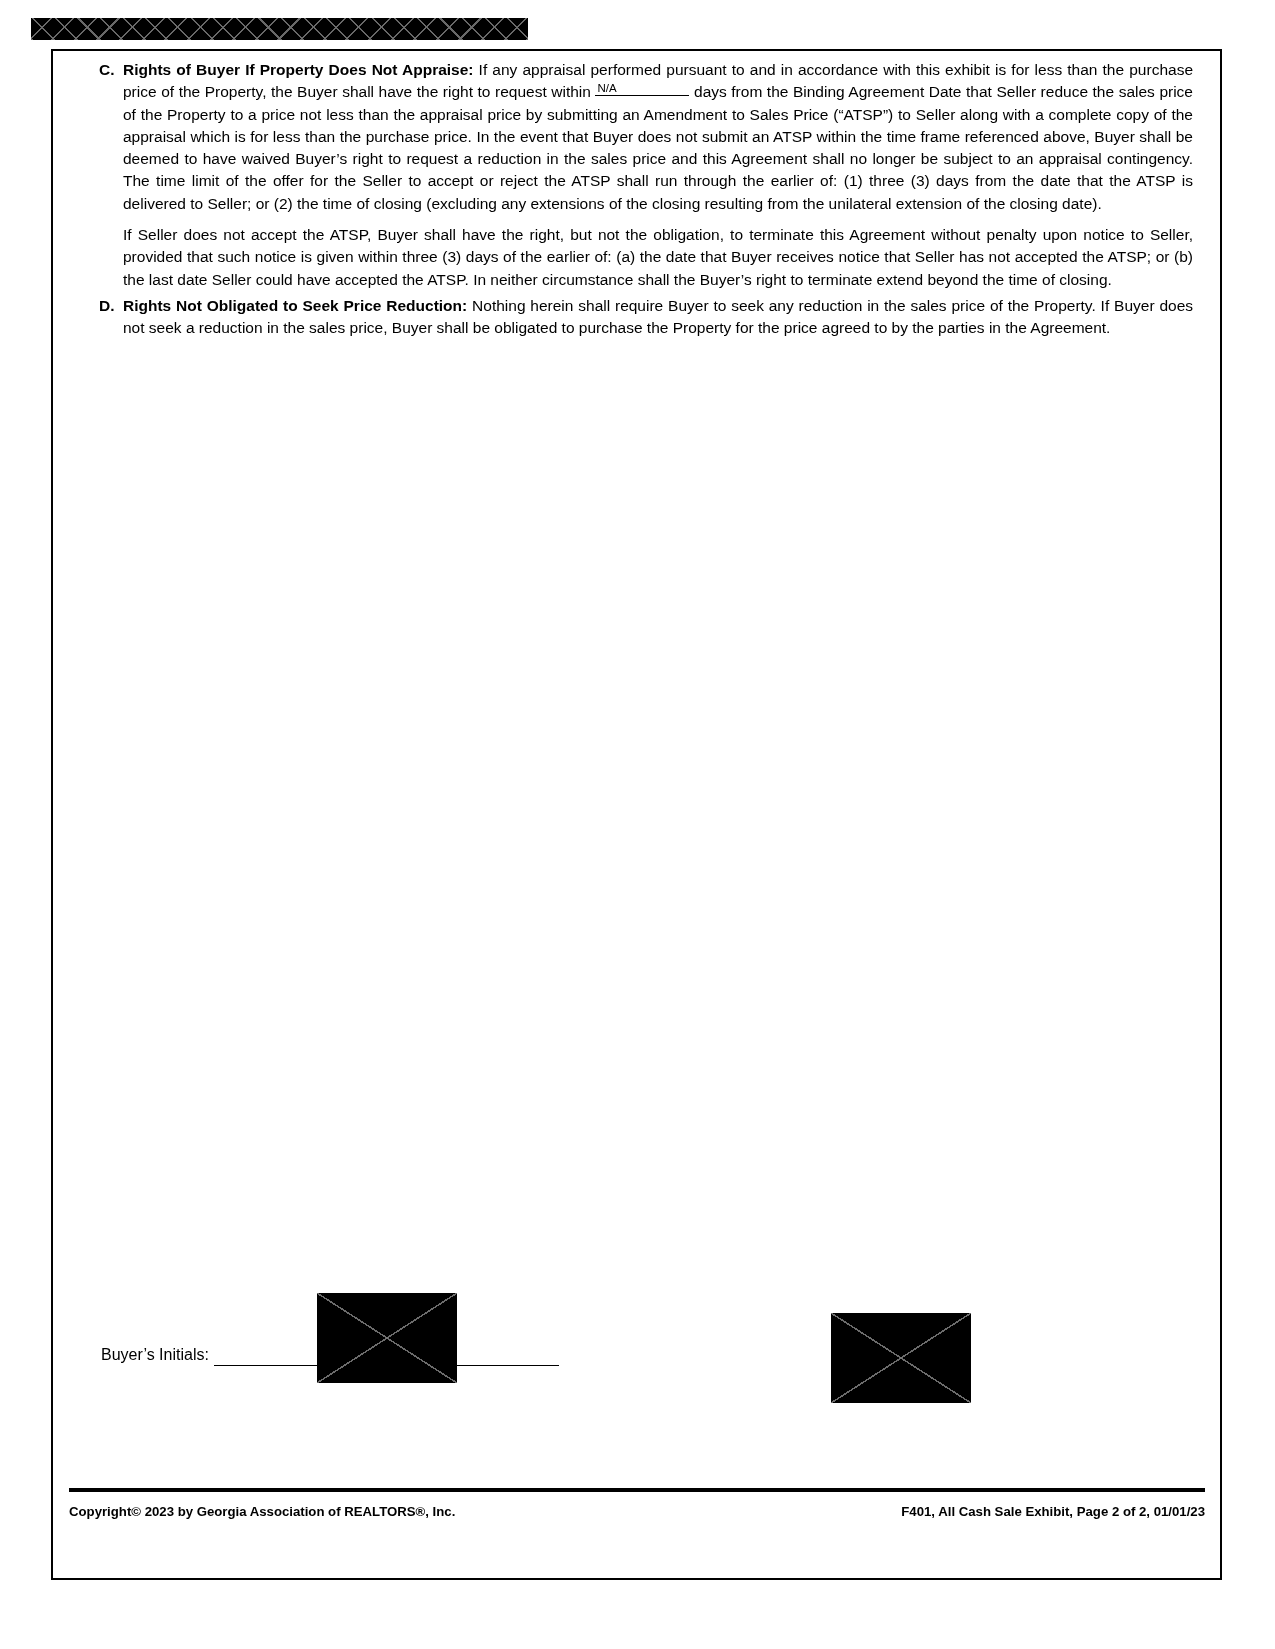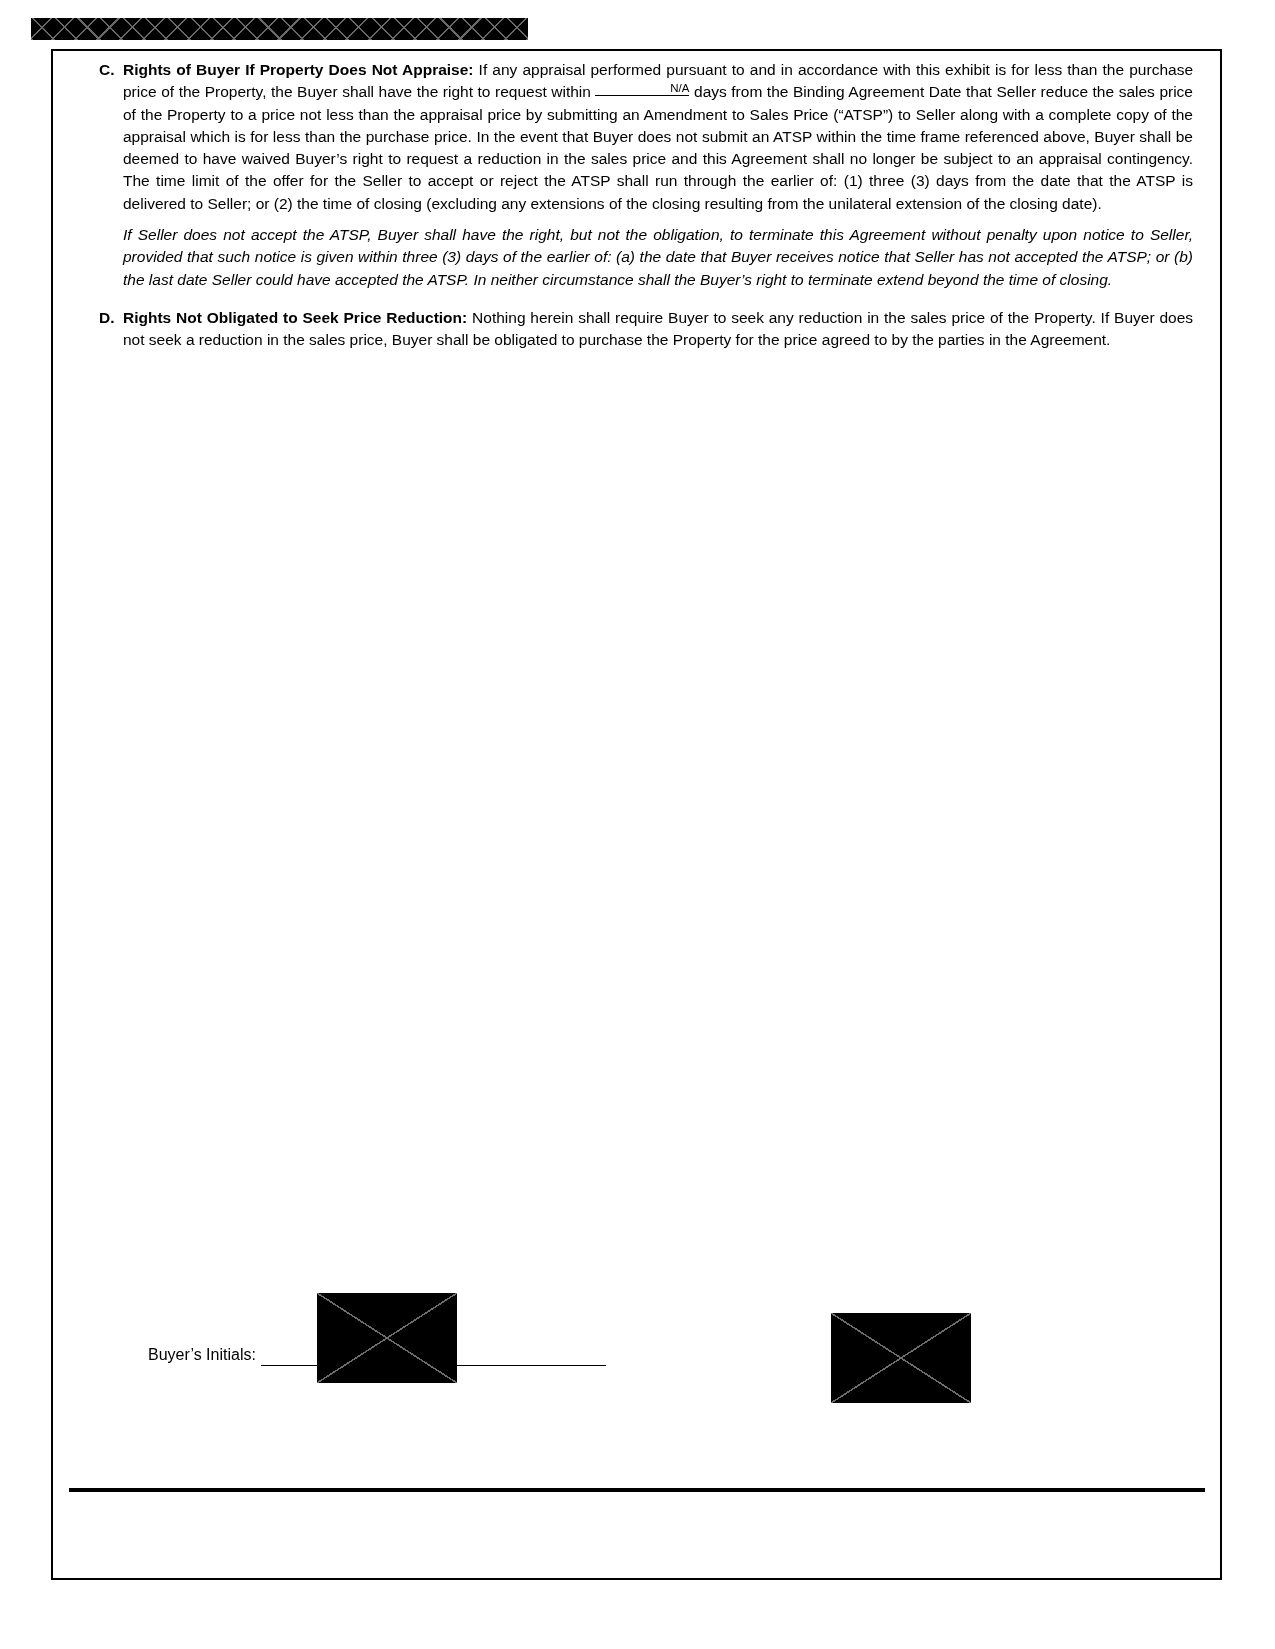--- a/index.html
+++ b/index.html
@@ -74,30 +74,29 @@
   .clause-body .lead {
     font-weight: bold;
   }
   .para-indent {
     margin-left: 30px;
     font-size: 15.5px;
     line-height: 22.3px;
     text-align: justify;
     text-justify: inter-word;
     margin-top: 9px;
-    margin-bottom: 16px;
-    font-style: italic;
+    margin-bottom: 4px;
   }
 
   
   .fill-blank {
     display: inline-block;
     min-width: 92px;
     border-bottom: 1.4px solid #000;
-    text-align: right;
+    text-align: left;
     font-size: 11.5px;
     line-height: 13px;
     vertical-align: 3px;
     padding-left: 2px;
     position: relative;
     top: -2px;
   }
 
   
   .initials-row {
@@ -114,21 +113,20 @@
     align-items: flex-end;
     white-space: nowrap;
   }
   .initials-group.buyer { left: 8px; }
   .initials-group.seller { left: 570px; }
 
   .initials-label {
     font-size: 16px;
     line-height: 20px;
     padding-bottom: 1px;
-    margin-left: 47px;
   }
   .initials-line {
     border-bottom: 1.5px solid #000;
     height: 17px;
   }
   .initials-line.buyer-line { width: 345px; margin-left: 5px; }
   .initials-line.seller-line { width: 370px; margin-left: 5px; }
 
   .initials-redaction {
     position: absolute;
@@ -201,14 +199,18 @@
       <span class="initials-line buyer-line"></span>
     </div>
 
 
     <div class="initials-redaction buyer-box"></div>
     <div class="initials-redaction seller-box"></div>
 
   </div>
 
   <div class="footer-rule"></div>
+  <div class="footer">
+    <span>Copyright© 2023 by Georgia Association of REALTORS®, Inc.</span>
+    <span>F401, All Cash Sale Exhibit, Page 2 of 2, 01/01/23</span>
+  </div>
 
 </div>
 
 </body></html>

